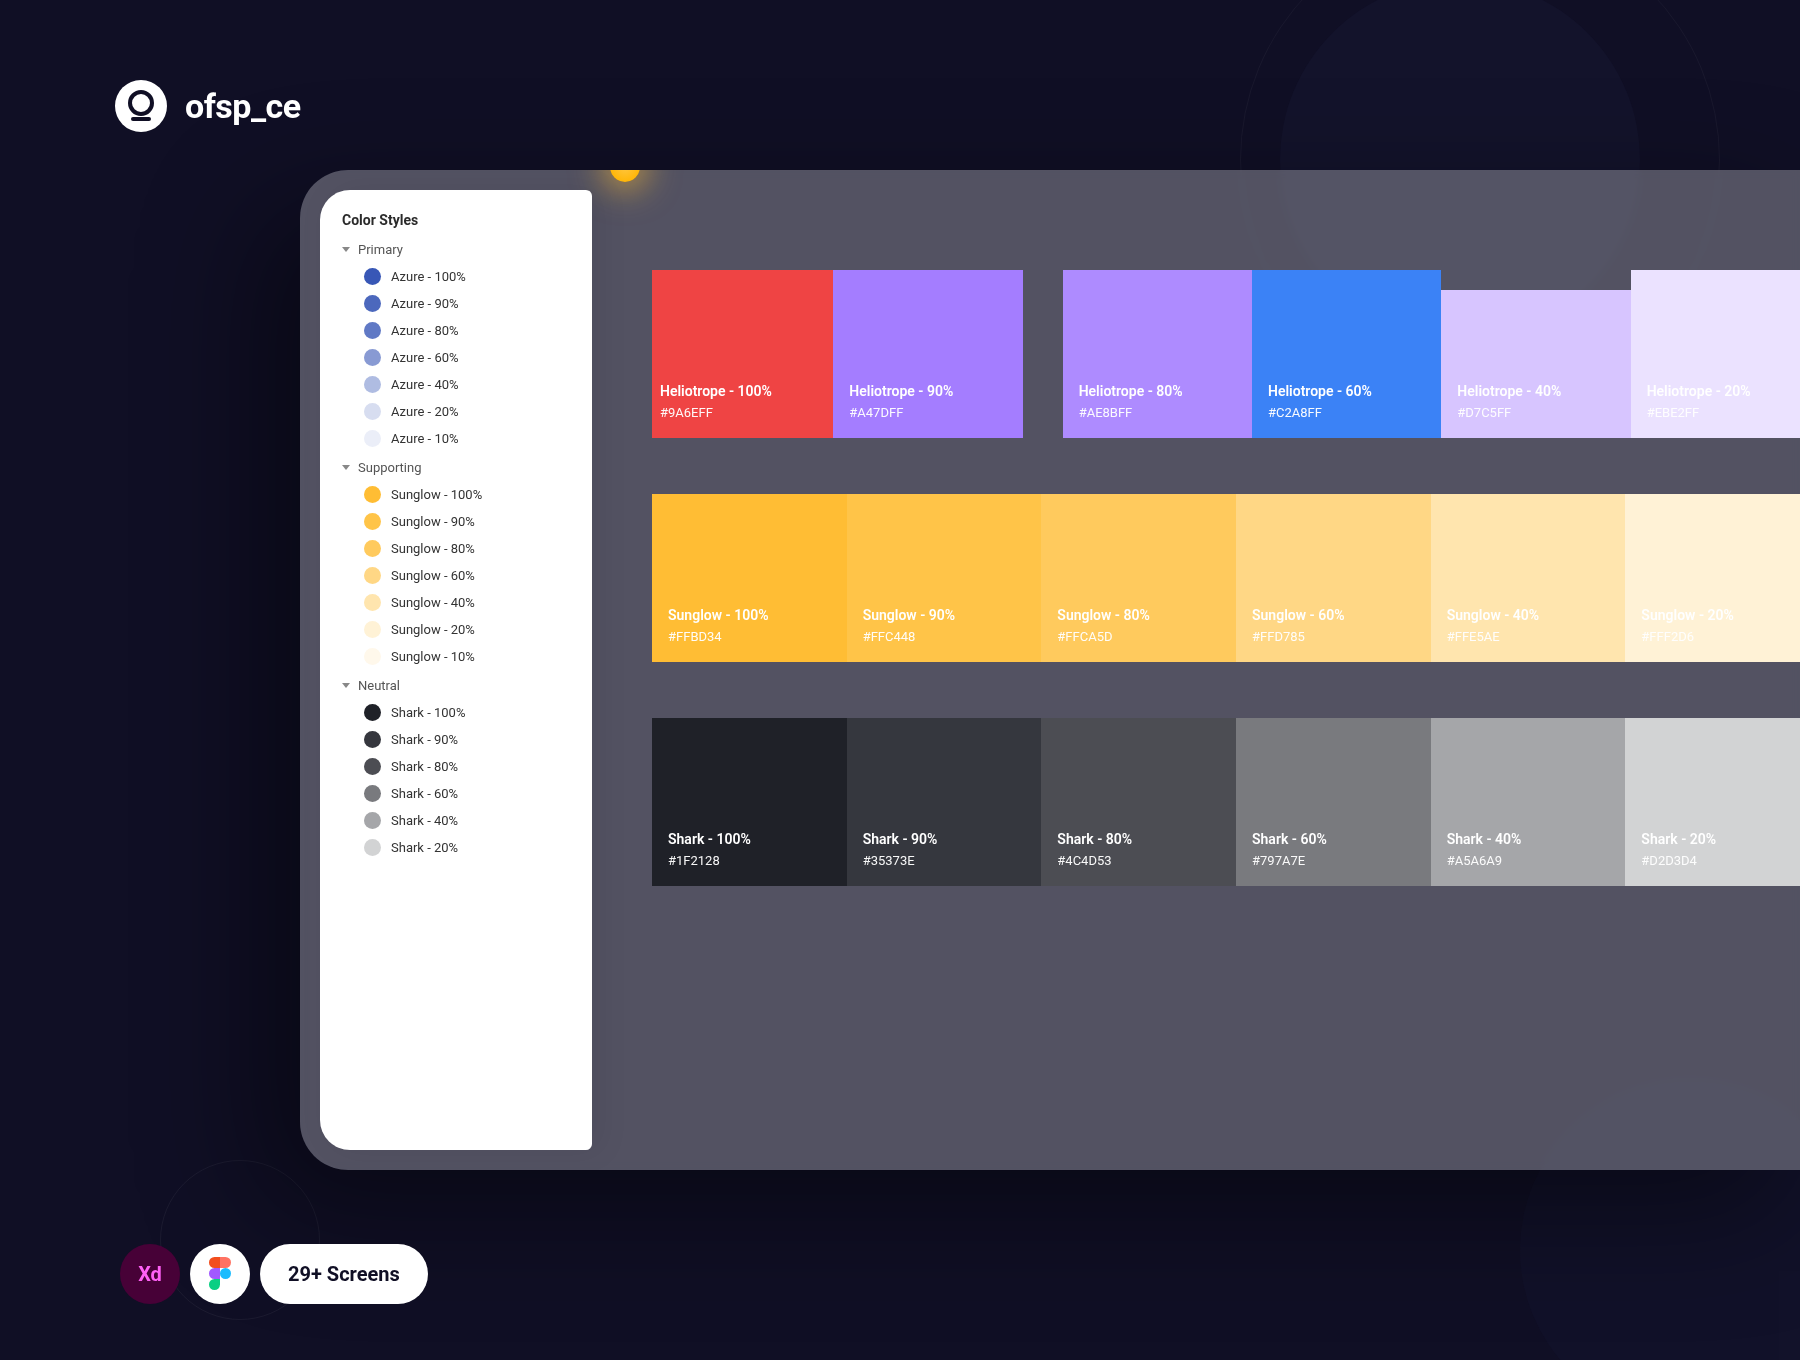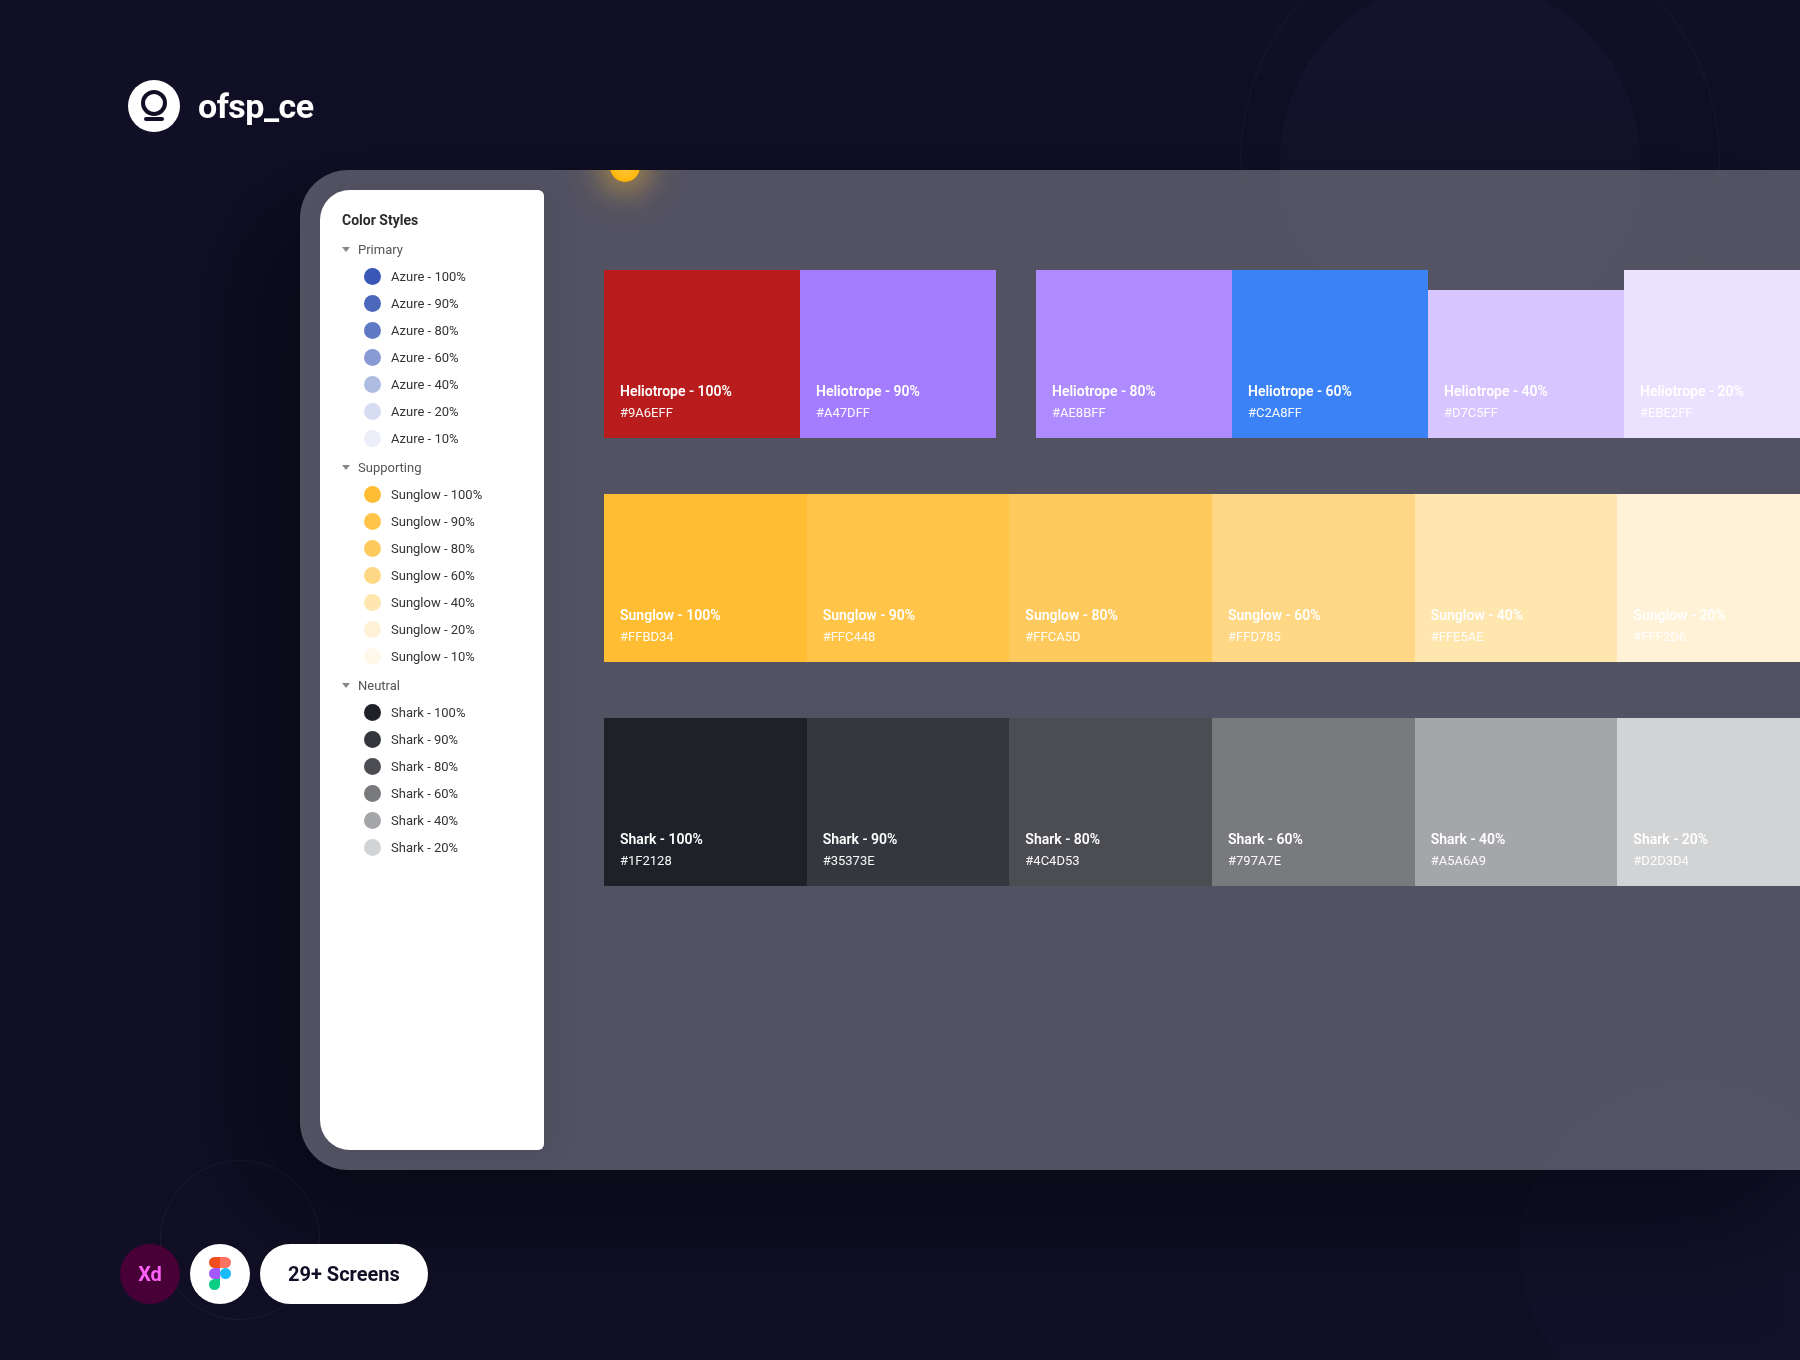--- a/index.html
+++ b/index.html
@@ -36,21 +36,21 @@
   .bg-circle-4 {
     position: absolute;
     width: 160px; height: 160px;
     border-radius: 50%;
     border: 1px solid rgba(255,255,255,0.05);
     bottom: 40px; left: 160px;
   }
   
   .brand {
     position: absolute;
-    top: 80px; left: 128px;
+    top: 80px; left: 115px;
     display: flex; align-items: center; gap: 18px;
     z-index: 5;
   }
   .brand-logo {
     width: 52px; height: 52px; border-radius: 50%;
     background: #fff;
     display: flex; align-items: center; justify-content: center;
     position: relative;
   }
   .brand-logo::before {
@@ -87,21 +87,21 @@
   .window::before {
     content:'';
     position:absolute;
     top:-18px; left:310px;
     width:30px;height:30px;border-radius:50%;
     background: radial-gradient(circle,#ffc640 0%, #ffb400 80%);
     box-shadow: 0 0 30px 10px rgba(255,189,52,0.5);
   }
   
   .sidebar {
-    width: 224px;
+    width: 272px;
     background: #fff;
     margin: 20px 0 20px 20px;
     border-radius: 30px 6px 6px 30px;
     padding: 22px 14px 22px 22px;
     font-size: 14px;
     color: #2b2b2b;
     overflow: hidden;
     flex-shrink: 0;
     box-shadow: 8px 0 30px rgba(0,0,0,0.08);
     z-index:2;
@@ -277,21 +277,21 @@
         <div class="color-item">
           <span class="swatch-dot" style="background: rgb(210, 211, 212);"></span>
           <span>Shark - 20%</span>
         </div>
       </div>
   </div>
 
   <div class="canvas">
     <div id="canvas-rows" style="display: flex; flex-direction: column; gap: 56px;">
         <div class="swatch-row">
-          <div class="swatch" style="background: #b91c1c;">
+          <div class="swatch" style="background: #ef4444; padding-left: 8px;">
             <div class="name">Heliotrope - 100%</div>
             <div class="hex">#9A6EFF</div>
           </div>
           <div class="swatch" style="background: rgb(164, 125, 255);">
             <div class="name">Heliotrope - 90%</div>
             <div class="hex">#A47DFF</div>
           </div>
           <div class="swatch" style="background: rgb(174, 139, 255); margin-left: 40px;">
             <div class="name">Heliotrope - 80%</div>
             <div class="hex">#AE8BFF</div>

